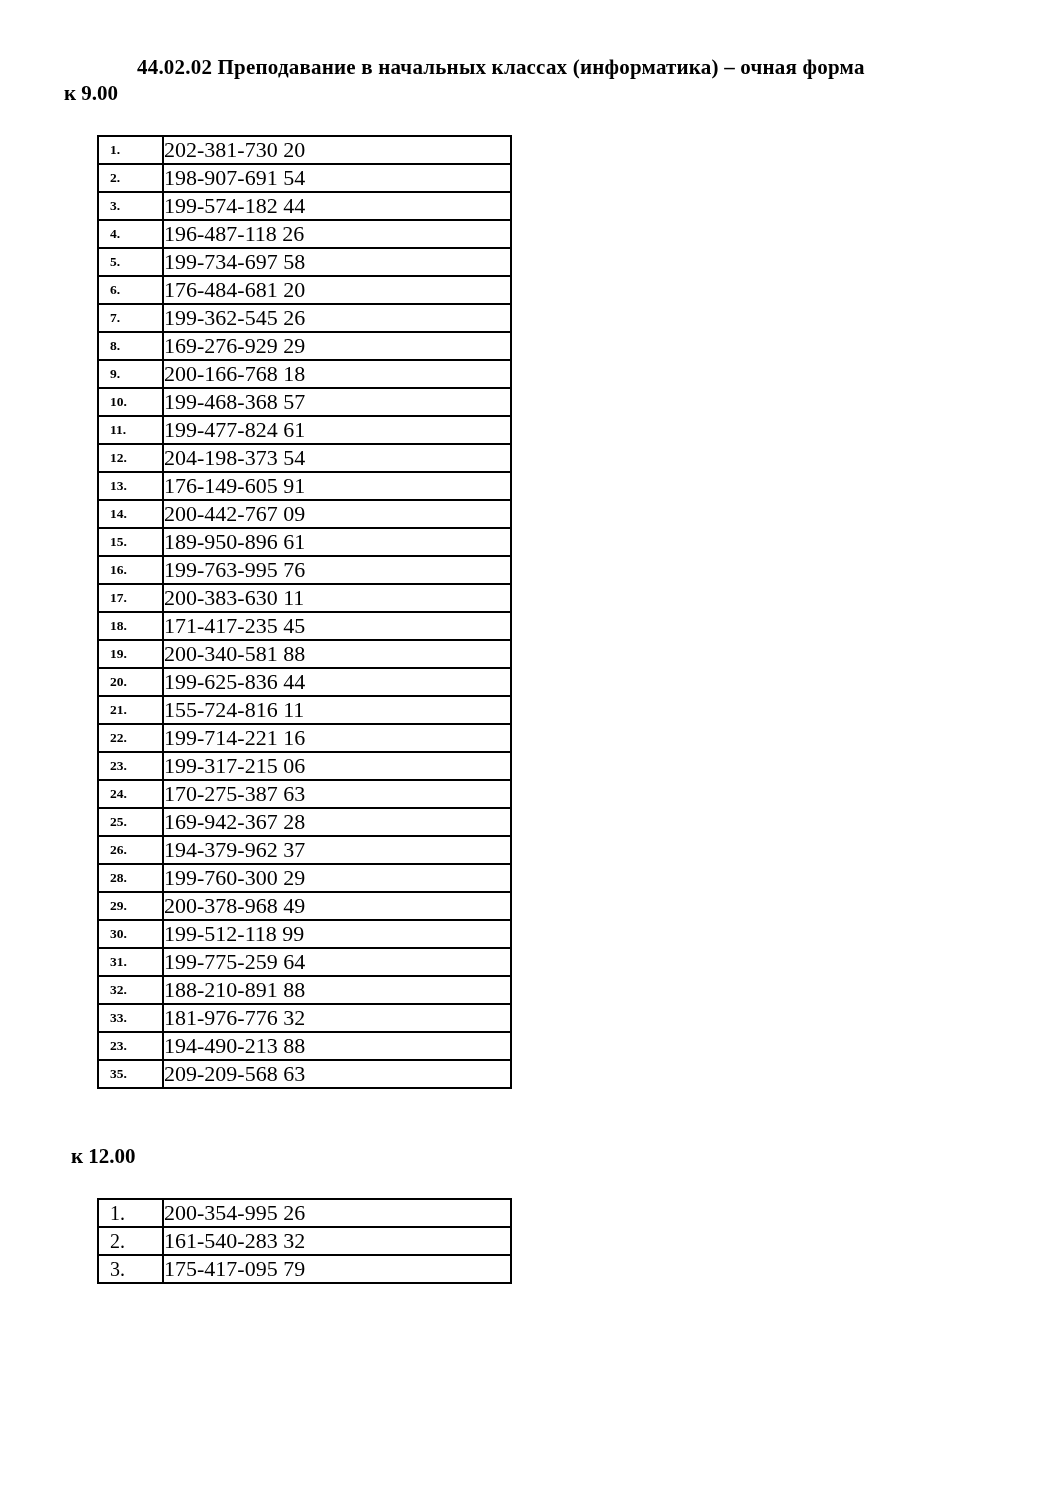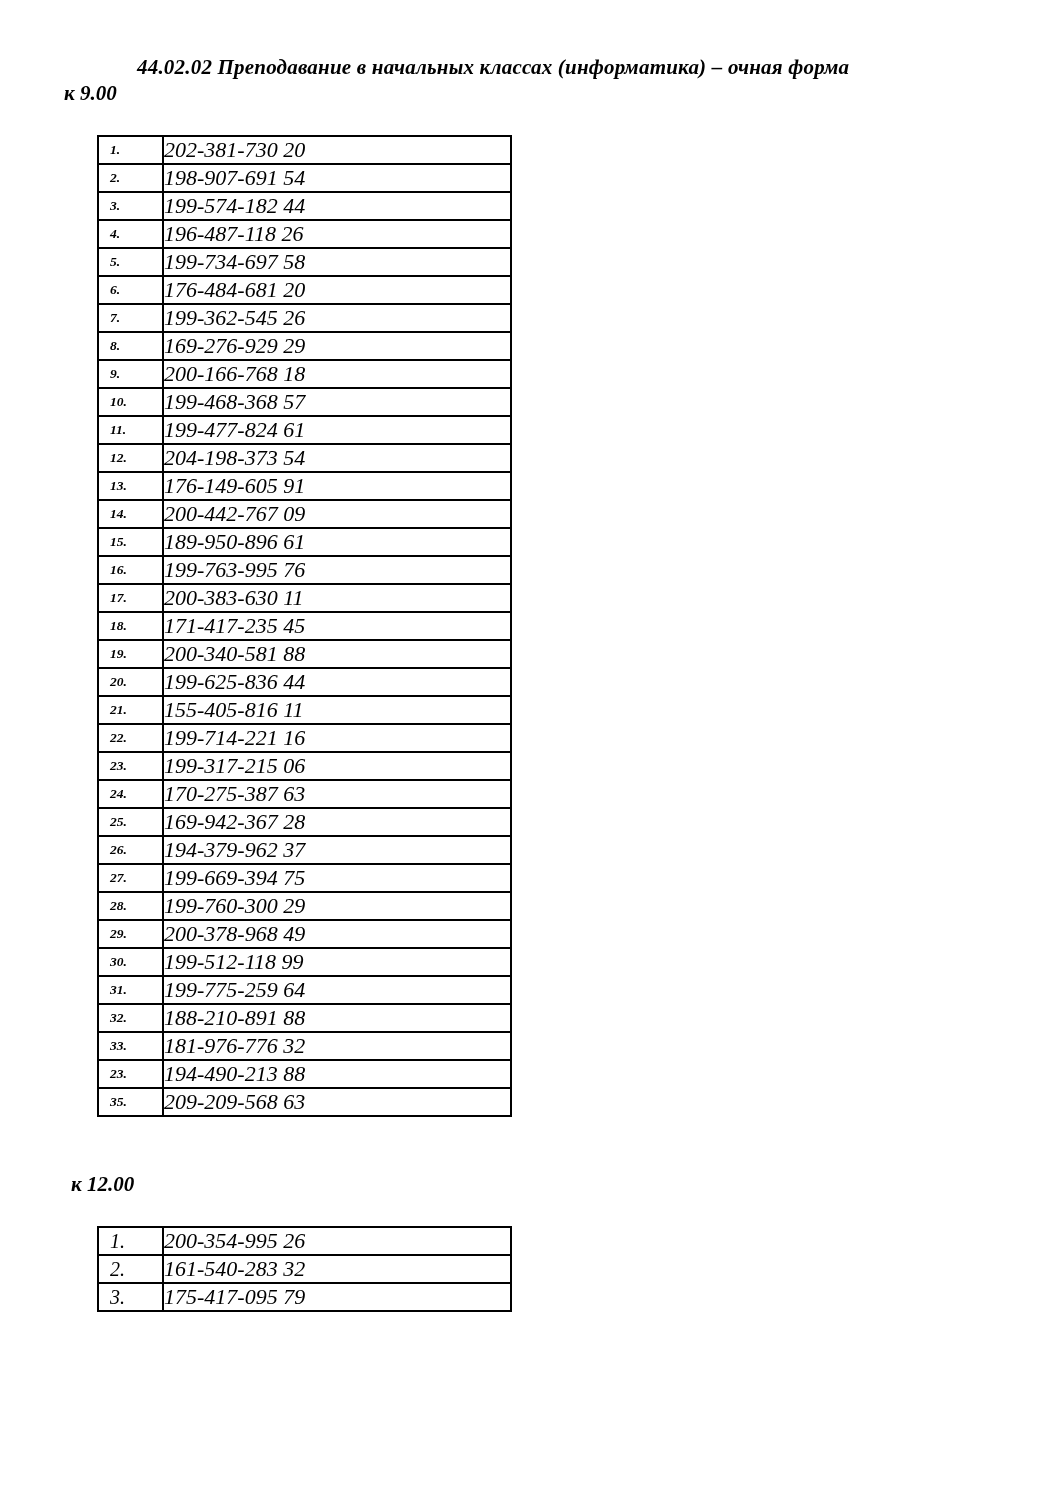--- a/index.html
+++ b/index.html
@@ -9,21 +9,20 @@
     height: 1497px;
     font-family: "Liberation Serif", "DejaVu Serif", serif;
     color: #000000;
     overflow: hidden;
   }
   .page {
     width: 1058px;
     height: 1231px;
     padding: 56px 64px 0 64px;
     background: #ffffff;
-    font-style: italic;
   }
   .doc-title {
     font-size: 21px;
     font-weight: bold;
     line-height: 1.05;
     margin-left: 73px;
     letter-spacing: 0.2px;
   }
   .section-label {
     font-size: 21px;
@@ -177,21 +176,21 @@
           <td class="val">200-340-581 88</td>
         </tr>
 
         <tr>
           <td class="num">20.</td>
           <td class="val">199-625-836 44</td>
         </tr>
 
         <tr>
           <td class="num">21.</td>
-          <td class="val">155-405-816 11</td>
+          <td class="val">155-724-816 11</td>
         </tr>
 
         <tr>
           <td class="num">22.</td>
           <td class="val">199-714-221 16</td>
         </tr>
 
         <tr>
           <td class="num">23.</td>
           <td class="val">199-317-215 06</td>
@@ -205,24 +204,20 @@
         <tr>
           <td class="num">25.</td>
           <td class="val">169-942-367 28</td>
         </tr>
 
         <tr>
           <td class="num">26.</td>
           <td class="val">194-379-962 37</td>
         </tr>
 
-        <tr>
-          <td class="num">27.</td>
-          <td class="val">199-669-394 75</td>
-        </tr>
 
         <tr>
           <td class="num">28.</td>
           <td class="val">199-760-300 29</td>
         </tr>
 
         <tr>
           <td class="num">29.</td>
           <td class="val">200-378-968 49</td>
         </tr>

